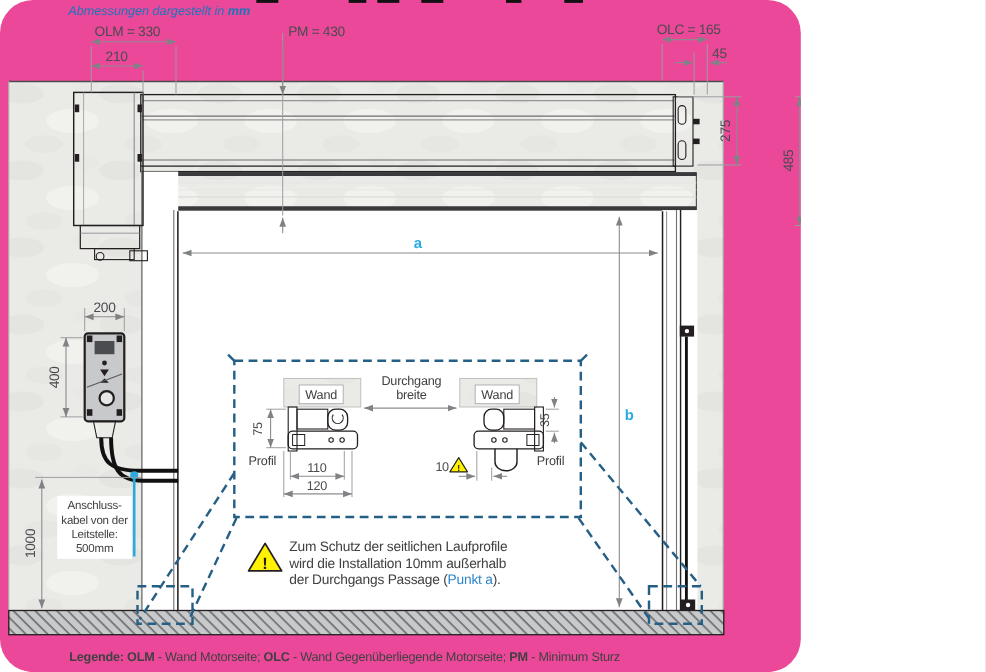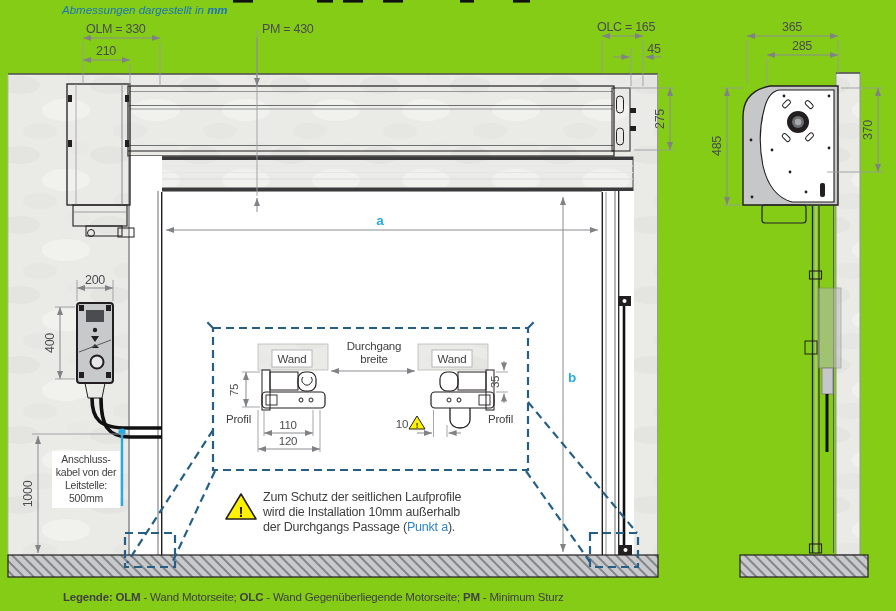--- a/index.html
+++ b/index.html
@@ -1,17 +1,17 @@
 <!DOCTYPE html>
 <html><head>
 <meta charset="utf-8">
 <style>
   html,body{margin:0;padding:0;background:#fff;}
-  .stage{position:relative;width:896px;height:611px;background:#84cc16;overflow:hidden;
-         font-family:"Liberation Sans","DejaVu Sans",sans-serif;}
+  .stage{position:relative;width:728px;height:611px;background:#ec4899;overflow:hidden;
+         font-family:"Liberation Sans","DejaVu Sans",sans-serif;border-radius:30px;}
   svg text{font-family:"Liberation Sans","DejaVu Sans",sans-serif;}
   .dt{font-size:12.5px;fill:#4a4c4f;letter-spacing:-0.3px;}
   .dt-s{font-size:11.5px;fill:#4a4c4f;letter-spacing:-0.3px;}
   .lbl{font-size:11.5px;fill:#414042;letter-spacing:-0.2px;}
   .blue{font-size:13.5px;fill:#29abe2;font-weight:bold;}
   .hdr{font-size:11.5px;fill:#1b75bc;font-style:italic;}
   .warn{font-size:12.5px;fill:#414042;letter-spacing:-0.2px;}
   .legend{font-size:11.5px;fill:#414042;letter-spacing:-0.2px;}
   .note{font-size:10.5px;fill:#414042;letter-spacing:-0.2px;}
   .dim{stroke:#8a8c8f;stroke-width:1;fill:none;}

